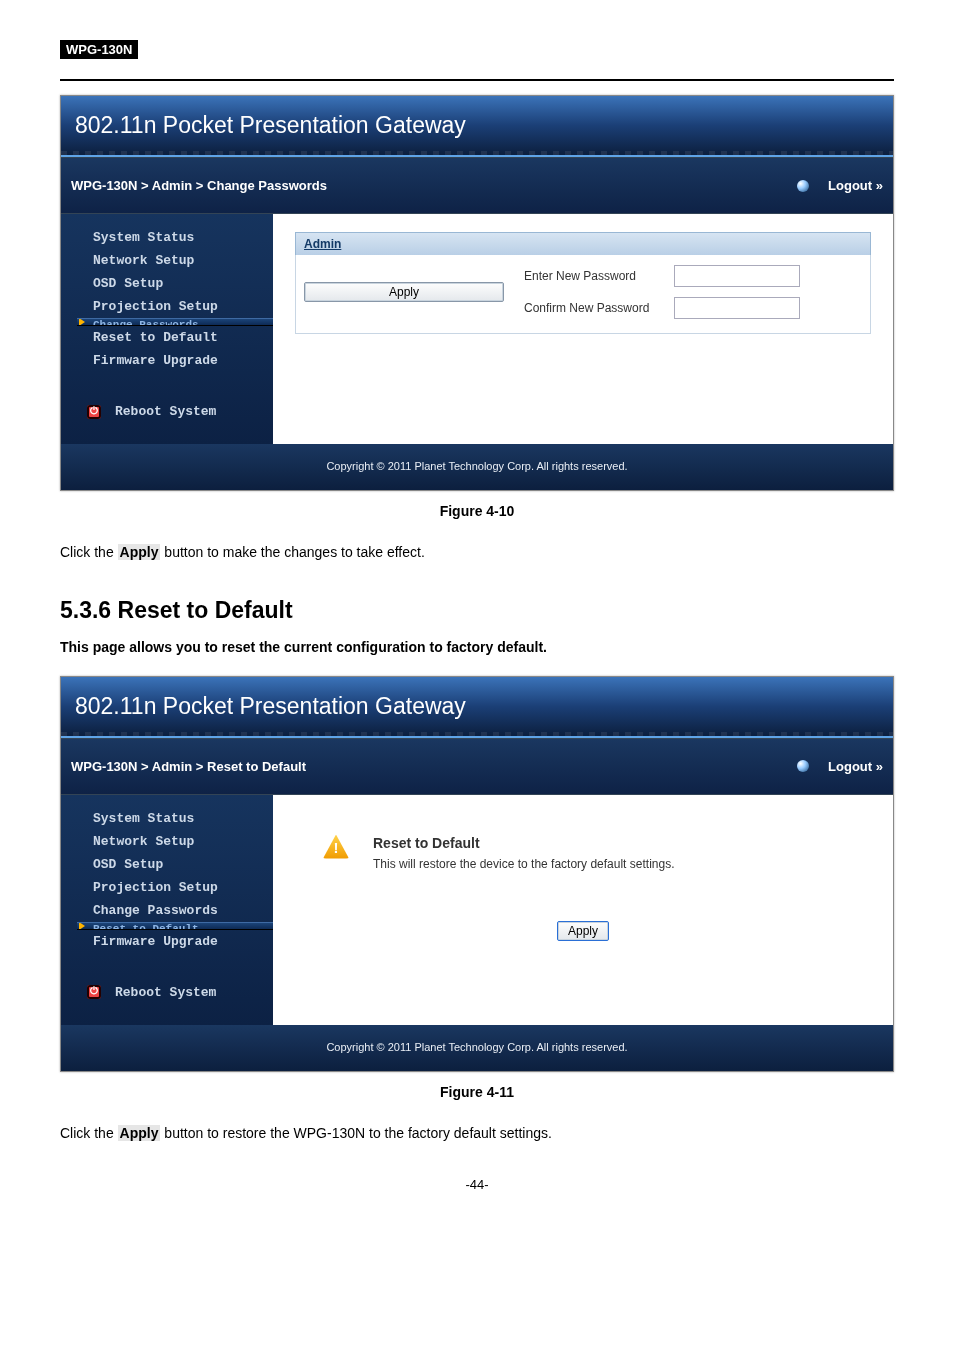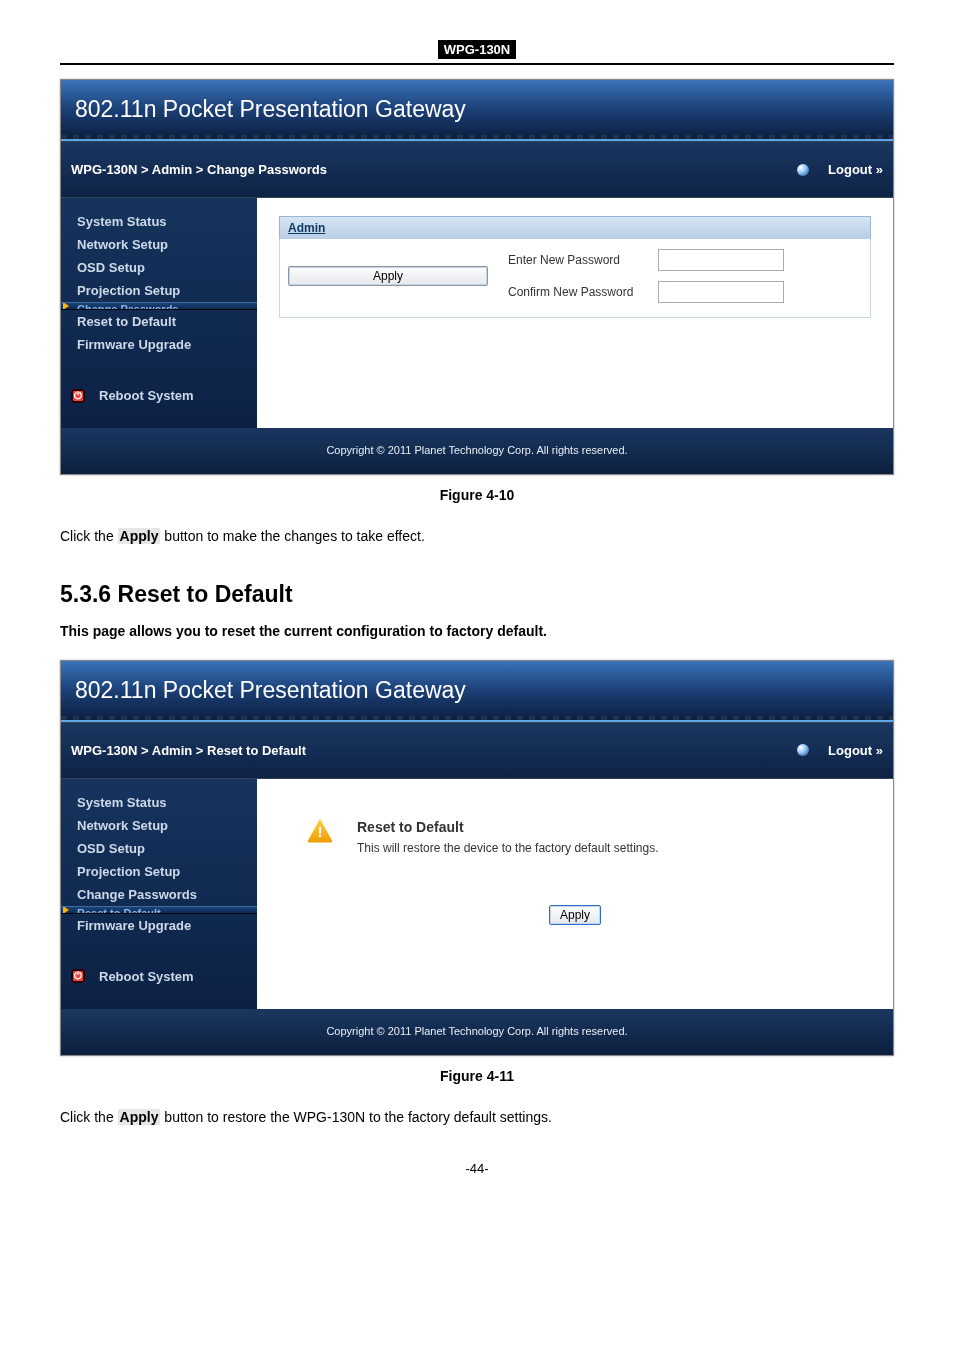--- a/index.html
+++ b/index.html
@@ -6,23 +6,23 @@
     font-family: Arial, sans-serif;
     background: #fff;
     margin: 0;
     padding: 40px 60px;
     width: 834px;
     font-size: 14px;
     color: #000;
   }
   .header-bar {
     display: flex;
-    justify-content: center;
+    justify-content: flex-start;
     border-bottom: 2px solid #000;
-    padding-bottom: 4px;
+    padding-bottom: 20px;
     margin-bottom: 14px;
   }
   .model-tag {
     background: #000;
     color: #fff;
     font-weight: bold;
     padding: 2px 6px;
     font-size: 13px;
   }
   .router-box {
@@ -69,25 +69,25 @@
     display:inline-block;
   }
   .body-area {
     display: flex;
     background: #fff;
     min-height: 230px;
   }
   .sidebar {
     background: linear-gradient(to bottom, #16345e, #0c2144);
     color: #cdd9e8;
-    font-family: Liberation Sans, sans-serif;
+    font-family: Liberation Mono, monospace;
     font-weight: bold;
     font-size: 13px;
     width: 196px;
-    padding: 12px 0 12px 0;
+    padding: 12px 0 12px 16px;
     position: relative;
   }
   .nav-item {
     padding: 4px 10px 4px 16px;
   }
   .nav-active {
     background: linear-gradient(to bottom, #1b4479, #0d2a55);
     color: #8db5e4;
     border-top: 1px solid #3e6aa3;
     border-bottom: 1px solid #000;

